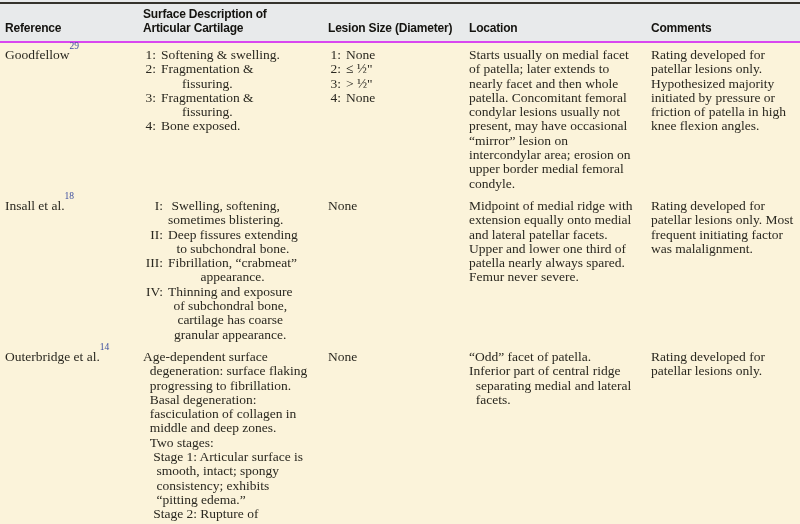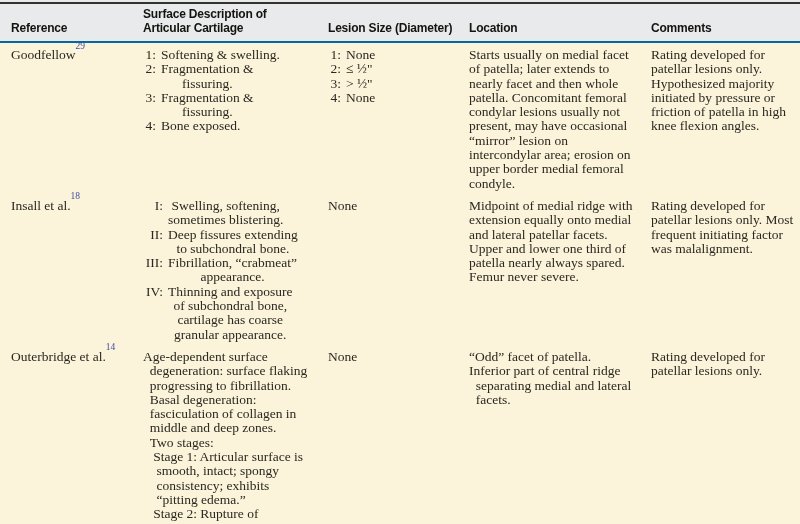--- a/index.html
+++ b/index.html
@@ -32,24 +32,24 @@
     background: #e8eaeb;
     vertical-align: bottom;
     text-align: left;
     font-family: "Liberation Sans", sans-serif;
     font-weight: bold;
     font-size: 12px;
     line-height: 13.5px;
     letter-spacing: -0.2px;
     color: #14130f;
     padding: 8px 4px 6px 0;
-    border-bottom: 2px solid #0369a1;
+    border-bottom: 2px solid #d946ef;
     white-space: pre-wrap;
   }
-  th.c1, td.c1 { padding-left: 11px; }
+  th.c1, td.c1 { padding-left: 5px; }
 
   tbody td {
     vertical-align: top;
     font-size: 13.5px;
     line-height: 14.3px;
     color: #2a2820;
     padding: 5px 6px 3px 0;
   }
 
   .pre { white-space: pre-wrap; }

